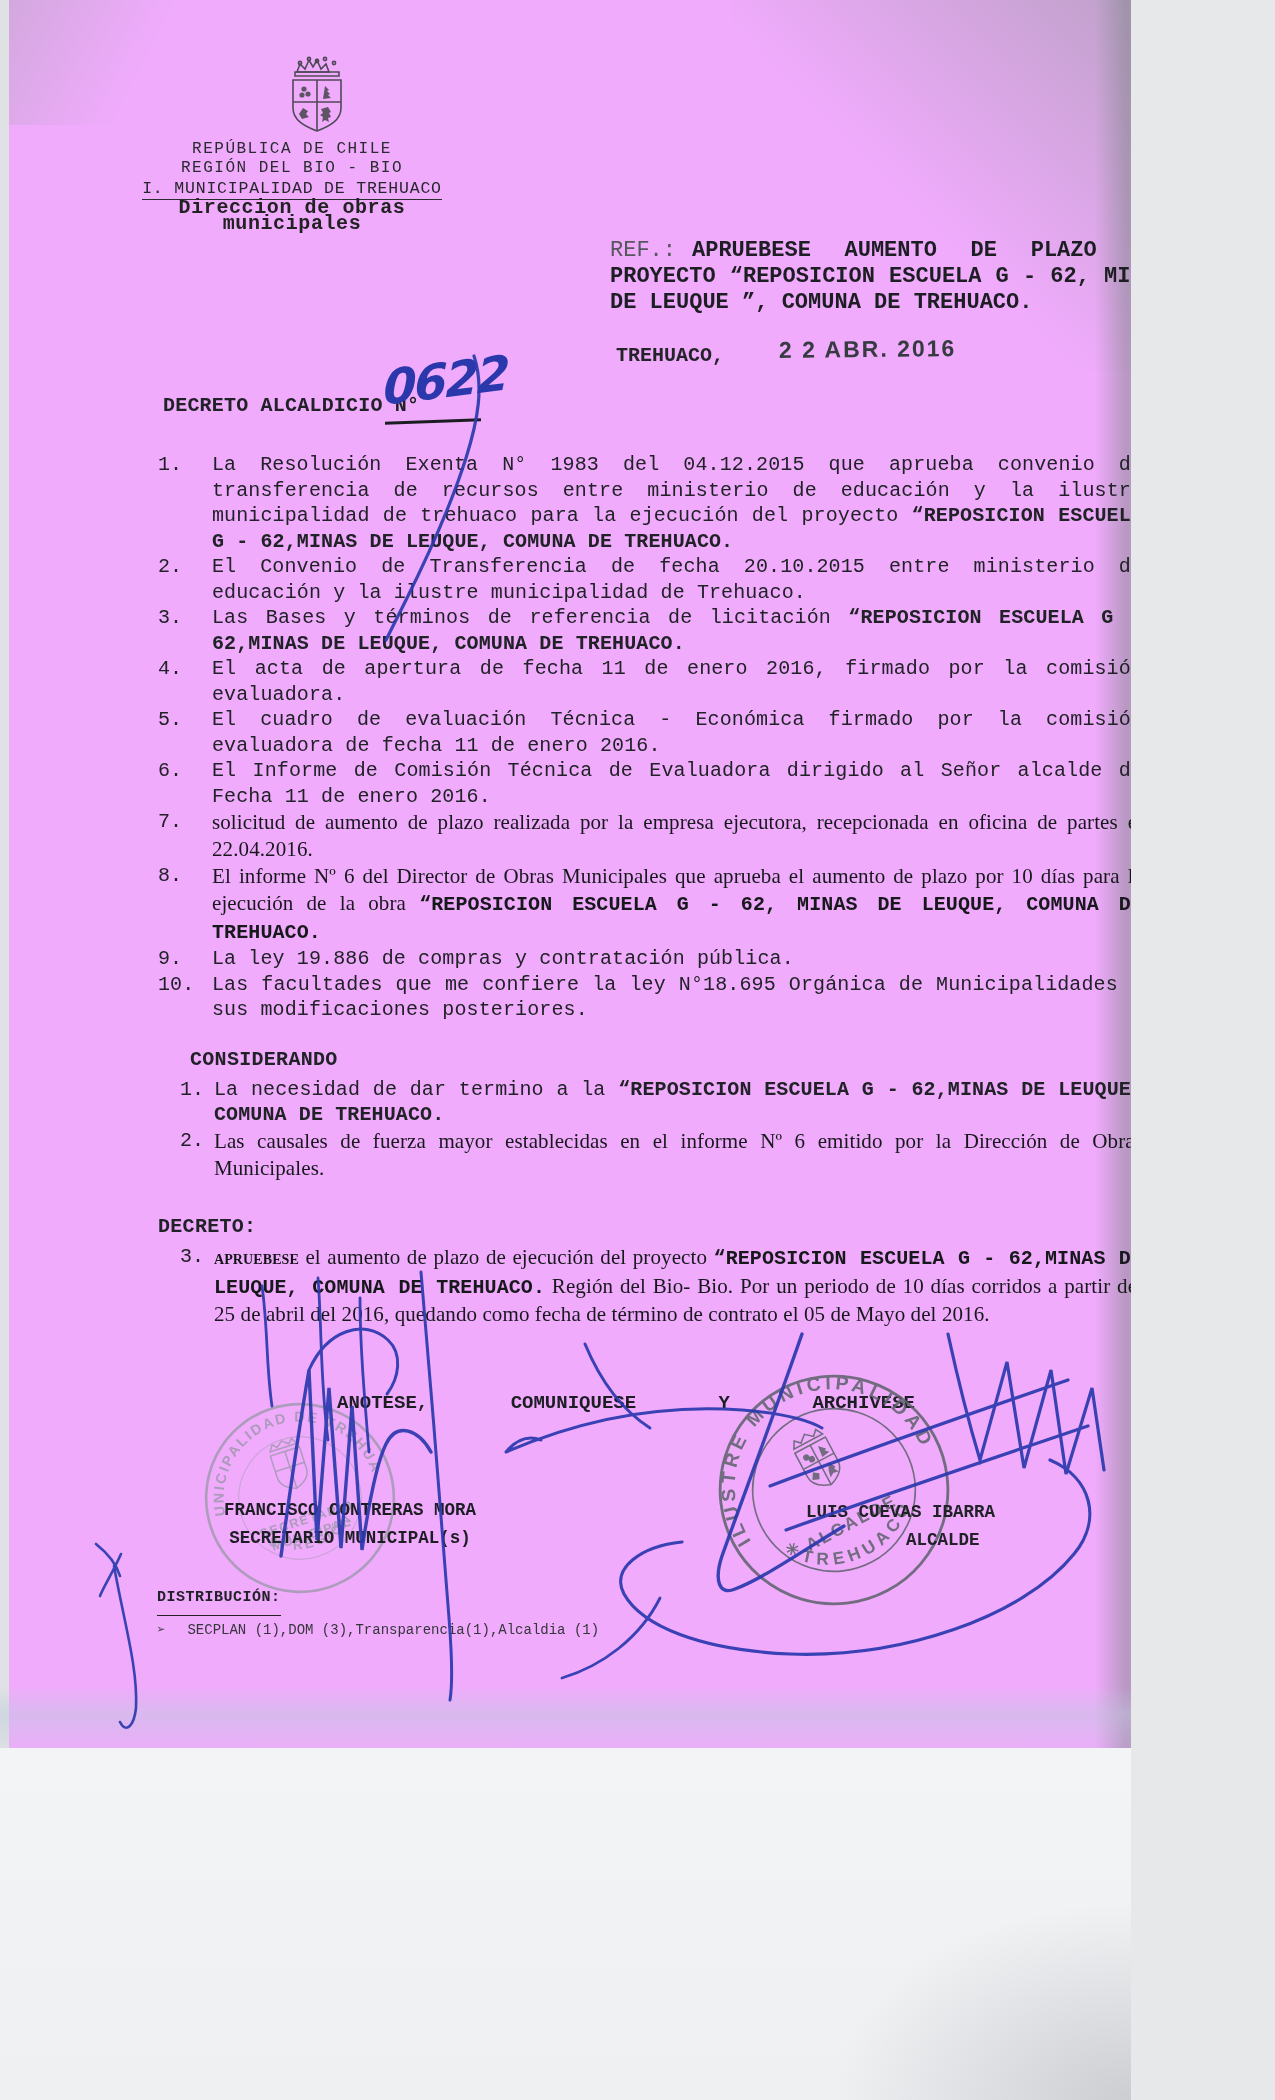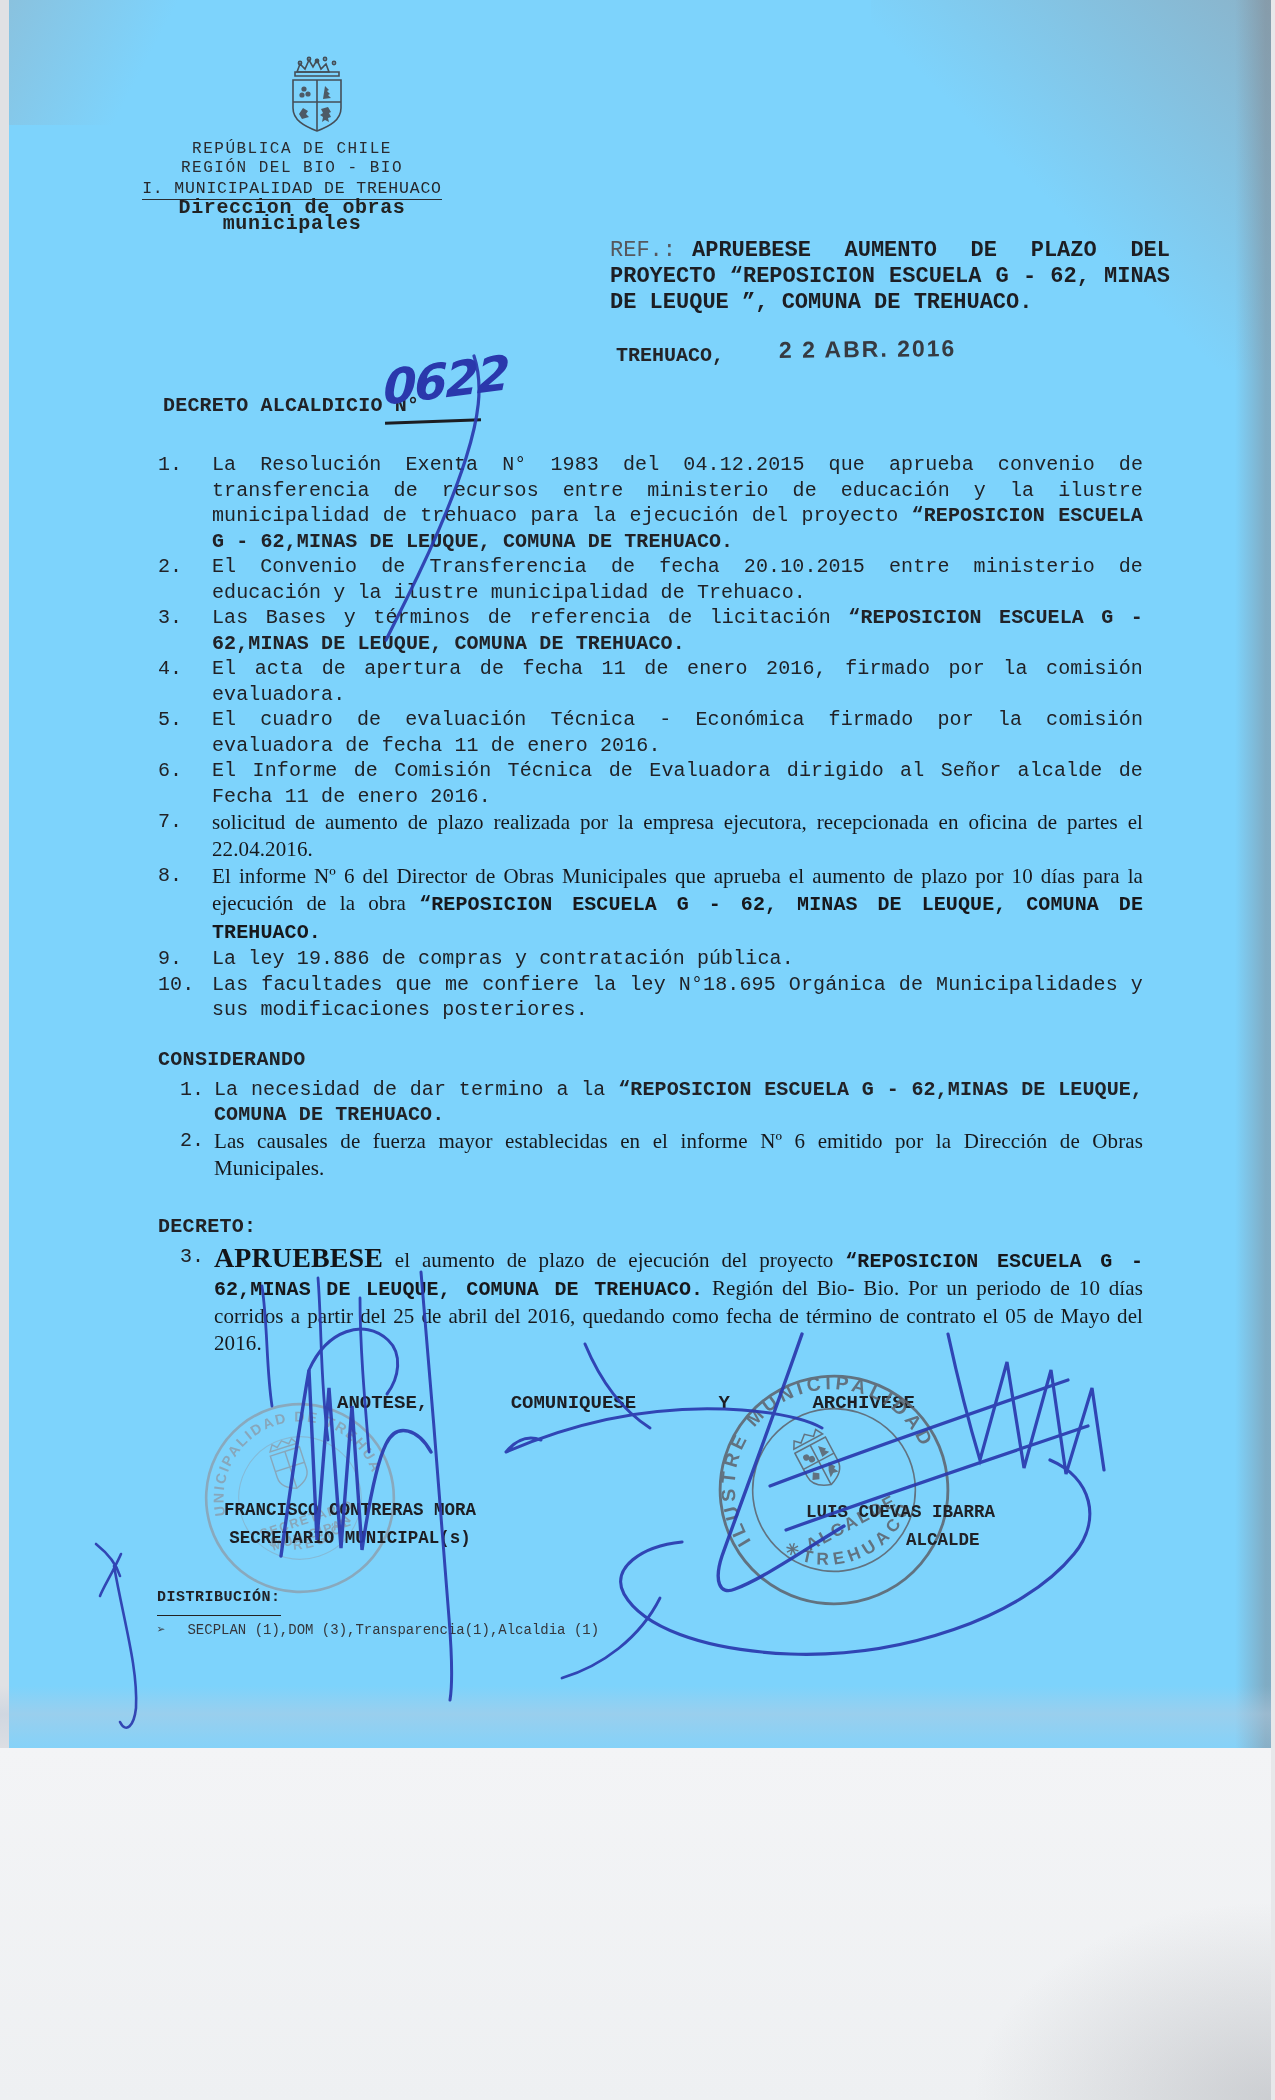--- a/index.html
+++ b/index.html
@@ -1,16 +1,16 @@
 <!DOCTYPE html>
 <html><head>
 <meta charset="utf-8">
 <style>
   html,body{margin:0;padding:0;background:#e7e8ea;}
-  .page{position:relative;width:1271px;height:2100px;background:#7dd3fc;overflow:hidden;
+  .page{position:relative;width:1131px;height:2100px;background:#f0abfc;overflow:hidden;
         font-family:"Liberation Mono",monospace;color:#212227;}
   
   .sh{position:absolute;pointer-events:none;}
   .sh-tr{right:0;top:0;width:400px;height:370px;
      background:linear-gradient(225deg,rgba(150,153,160,.55),rgba(150,153,160,0) 55%);}
   .sh-right{right:0;top:0;bottom:0;width:36px;
      background:linear-gradient(90deg,rgba(120,123,130,0),rgba(130,133,140,.5) 85%);}
   .sh-left{left:0;top:0;bottom:0;width:9px;background:#e0e1e4;}
   .sh-tl{left:0;top:0;width:260px;height:125px;
      background:linear-gradient(118deg,rgba(160,163,170,.38),rgba(160,163,170,0) 55%);}
@@ -42,23 +42,23 @@
   
   .body{position:absolute;left:158px;top:452px;width:985px;}
   .sec-title{font-weight:bold;font-size:20px;line-height:26px;margin:0 0 4px 0;letter-spacing:.3px;}
   .item{display:flex;align-items:flex-start;margin:0;}
   .num{flex:0 0 54px;font-size:20px;line-height:25.5px;letter-spacing:.12px;}
   .txt{flex:1;margin:0;text-align:justify;font-size:20px;line-height:25.5px;letter-spacing:.12px;color:#212227;}
   .txt.srf{font-family:"Liberation Serif",serif;font-size:21px;line-height:27px;letter-spacing:.1px;color:#17181c;}
   .m{font-family:Liberation Mono, monospace;}
   .mb{font-family:"Liberation Mono",monospace;font-weight:bold;}
   .s{font-family:"Liberation Serif",serif;font-size:21px;color:#17181c;}
-  .sb{font-family:"Liberation Serif",serif;font-size:28px;font-weight:bold;color:#131418;}
+  .sb{font-family:"Liberation Serif",serif;font-size:14px;font-weight:bold;color:#131418;}
   .indent .num{flex:0 0 34px;margin-left:22px;}
-  .gap1{margin-top:24px;}
+  .gap1{margin-top:24px;margin-left:32px;}
   .gap2{margin-top:32px;}
   
   .closing{position:absolute;left:337px;top:1392px;width:578px;margin:0;font-weight:bold;font-size:19px;
        text-align:justify;text-align-last:justify;color:#1d1e23;}
   .sig{position:absolute;text-align:center;font-weight:bold;font-size:17.5px;line-height:28px;color:#1d1e23;}
   .sig-left{left:222px;top:1496px;width:256px;}
   .rname{position:absolute;left:806px;top:1502px;font-weight:bold;font-size:17.5px;}
   .rrole{position:absolute;left:906px;top:1530px;font-weight:bold;font-size:17.5px;}
   
   .dist{position:absolute;left:157px;top:1588px;}

